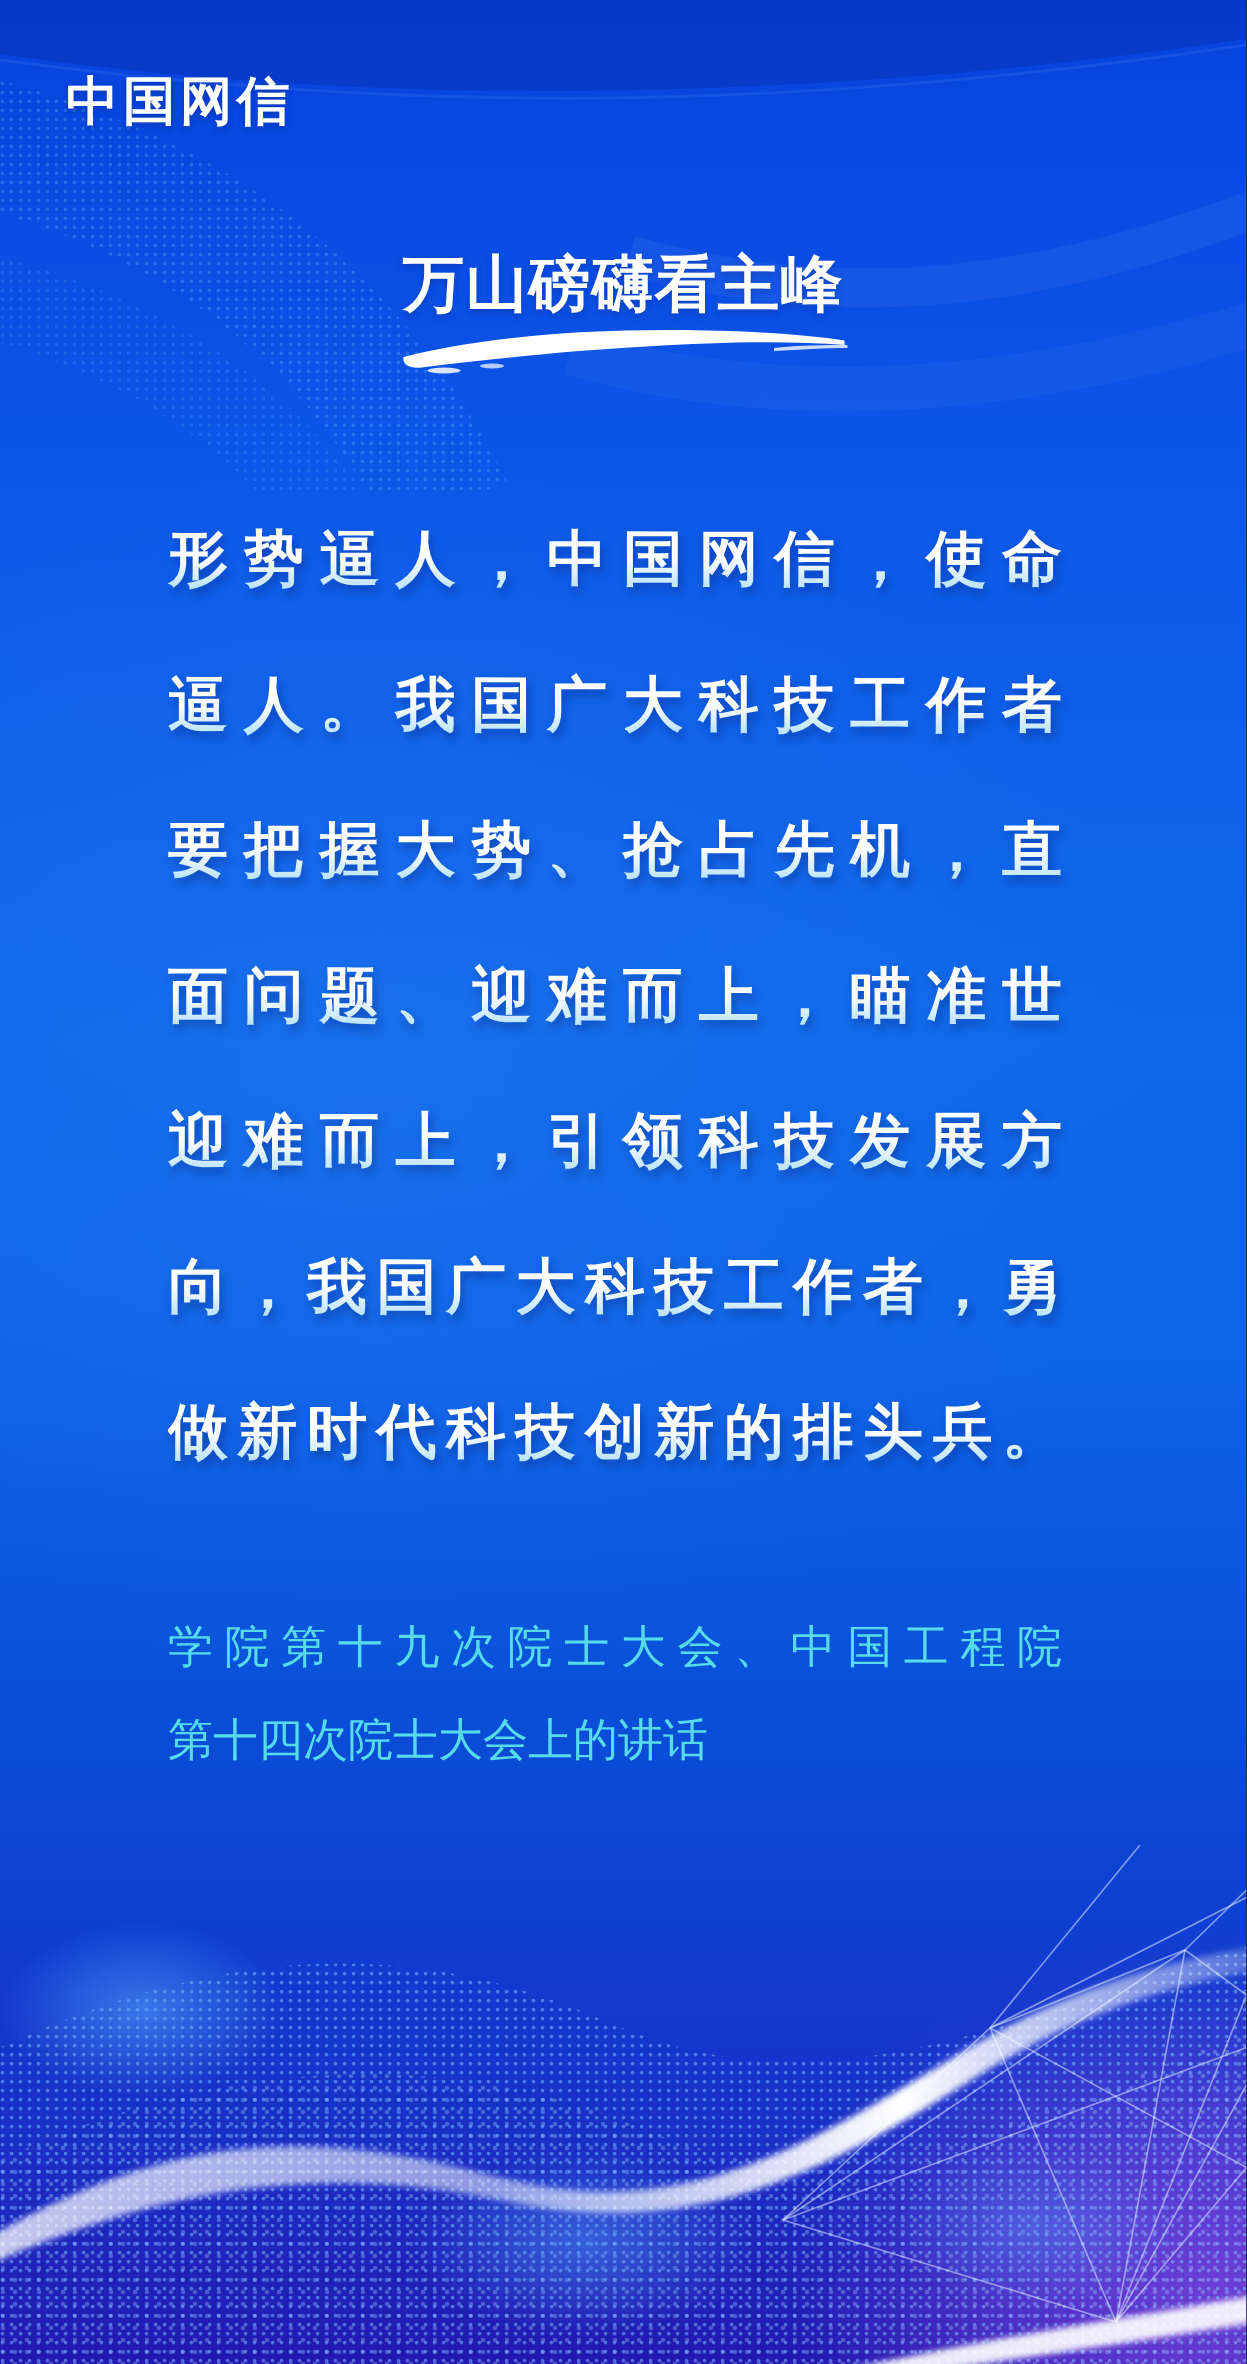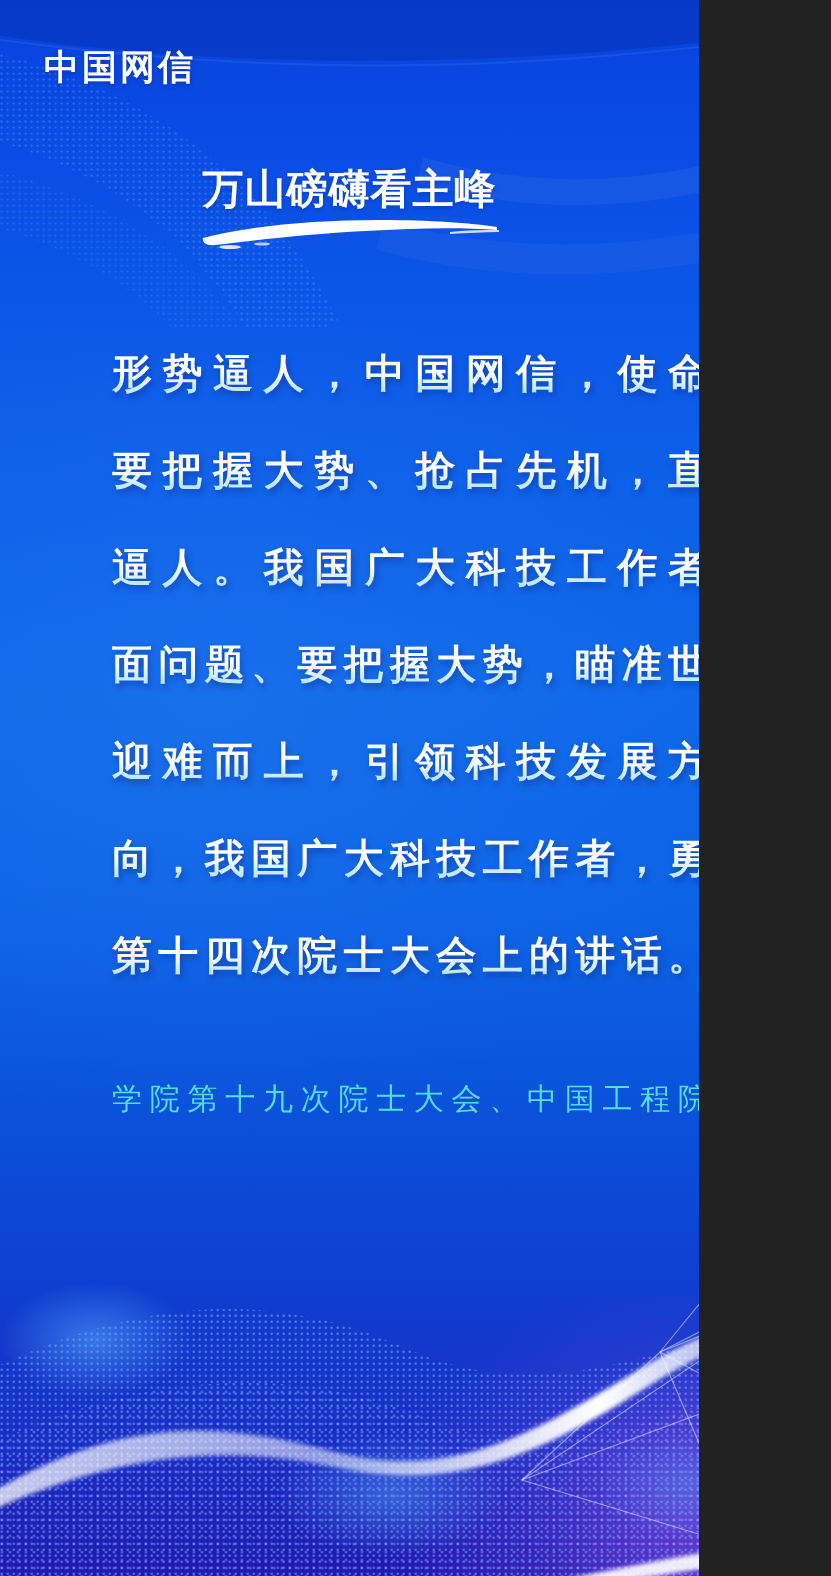--- a/index.html
+++ b/index.html
@@ -1,18 +1,18 @@
 <!DOCTYPE html>
 <html><head>
 <meta charset="utf-8">
 <style>
   html,body{margin:0;padding:0;background:#222;}
   .poster{
     position:relative;
-    width:699px;height:1576px;
+    width:831px;height:1576px;
     overflow:hidden;
     font-family:"Liberation Sans",sans-serif;
     background:
       radial-gradient(420px 320px at 99% 96%, rgba(138,74,224,.45), rgba(138,74,224,0) 72%),
       radial-gradient(700px 560px at 30% 45%, rgba(80,150,255,.16), rgba(80,150,255,0) 75%),
       linear-gradient(180deg,
         #0742dc 0%,
         #0a4ce4 9%,
         #0d5ce8 25%,
         #0e68e8 44%,
@@ -150,25 +150,26 @@
     <svg class="brush" viewBox="0 0 300 34">
       <path d="M3,22 C50,10 110,4 180,4 C230,4 270,7 297,11 L297,14 C260,11 215,12 165,15 C110,18 55,24 15,29 C7,30 2,27 3,22 Z" fill="#ffffff"></path>
       <ellipse cx="30" cy="31" rx="11" ry="2" fill="#ffffff" opacity=".85"></ellipse>
       <ellipse cx="62" cy="28" rx="8" ry="1.6" fill="#ffffff" opacity=".7"></ellipse>
       <path d="M250,16 C268,14 284,14 299,14 L299,16 C284,16 268,17 250,18 Z" fill="#ffffff" opacity=".8"></path>
     </svg>
   </div>
 
   <div class="quote">
     <div class="qline">形势逼人，中国网信，使命</div>
+    <div class="qline">逼人。我国广大科技工作者</div>
     <div class="qline">要把握大势、抢占先机，直</div>
-    <div class="qline">逼人。我国广大科技工作者</div>
-    <div class="qline">面问题、要把握大势，瞄准世</div>
+    <div class="qline">面问题、迎难而上，瞄准世</div>
     <div class="qline">迎难而上，引领科技发展方</div>
     <div class="qline">向，我国广大科技工作者，勇</div>
-    <div class="qline">第十四次院士大会上的讲话。</div>
+    <div class="qline">做新时代科技创新的排头兵。</div>
   </div>
 
   <div class="attribution">
     <div class="aline just">学院第十九次院士大会、中国工程院</div>
+    <div class="aline">第十四次院士大会上的讲话</div>
   </div>
 
 </div>
 
 </body></html>

